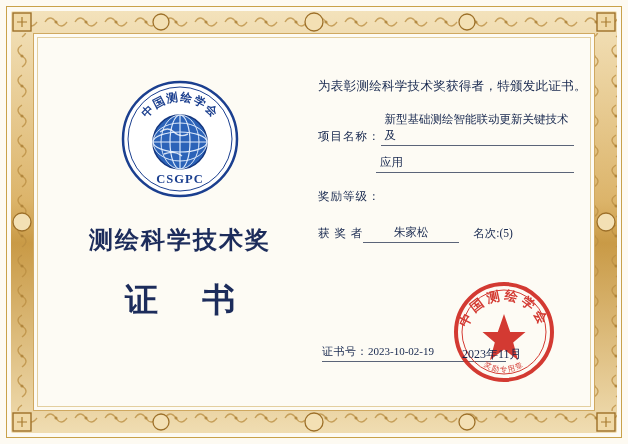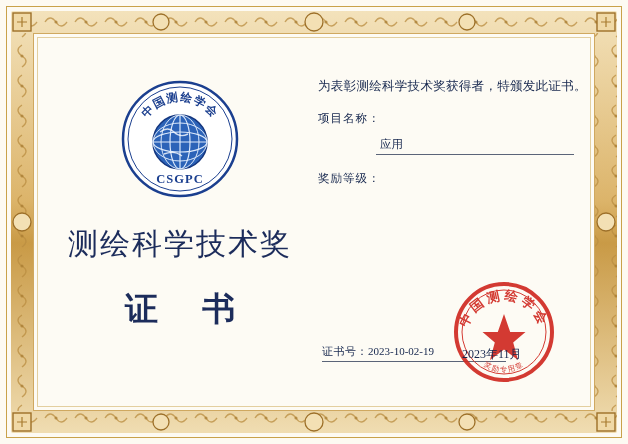--- a/index.html
+++ b/index.html
@@ -73,22 +73,22 @@
   }
   .emblem {
     position: relative;
     width: 118px; height: 118px;
     margin: 0 auto;
   }
   .emblem svg { display: block; }
   .award-title {
     margin-top: 26px;
     font-family: "Liberation Serif", serif;
-    font-size: 30px;
-    font-weight: normal;
+    font-size: 24px;
+    font-weight: bold;
     letter-spacing: 2px;
     color: #1c2c5b;
     white-space: nowrap;
   }
   .award-subtitle {
     margin-top: 22px;
     font-family: "Liberation Serif", serif;
     font-size: 33px;
     font-weight: bold;
     letter-spacing: 18px;
@@ -284,27 +284,37 @@
     <div class="award-title">测绘科学技术奖</div>
     <div class="award-subtitle">证 书</div>
   </div>
 
   <div class="right-block">
 
     <div class="intro-line">为表彰测绘科学技术奖获得者，特颁发此证书。</div>
 
     <div class="field-row project-row">
       <div class="field-label">项目名称：</div>
+      <div class="field-value-wrap">
+        <span class="field-value">新型基础测绘智能联动更新关键技术及</span>
+      </div>
     </div>
     <div class="project-line2">应用</div>
 
     <div class="field-row">
       <div class="field-label">奖励等级：</div>
     </div>
 
+    <div class="winner-row">
+      <div class="field-label">获 奖 者</div>
+      <div class="winner-name-wrap">
+        <span class="field-value">朱家松</span>
+      </div>
+      <div class="rank-text">名次:(5)</div>
+    </div>
   </div>
 
   <div class="cert-no">
     <span class="label">证书号：</span><span>2023-10-02-19</span>
   </div>
 
   <div class="issue-date">2023年11月</div>
 
   <svg class="seal" width="104" height="104" viewBox="0 0 104 104">
     <circle cx="52" cy="52" r="48" fill="none" stroke="#d02a22" stroke-width="4"></circle>

